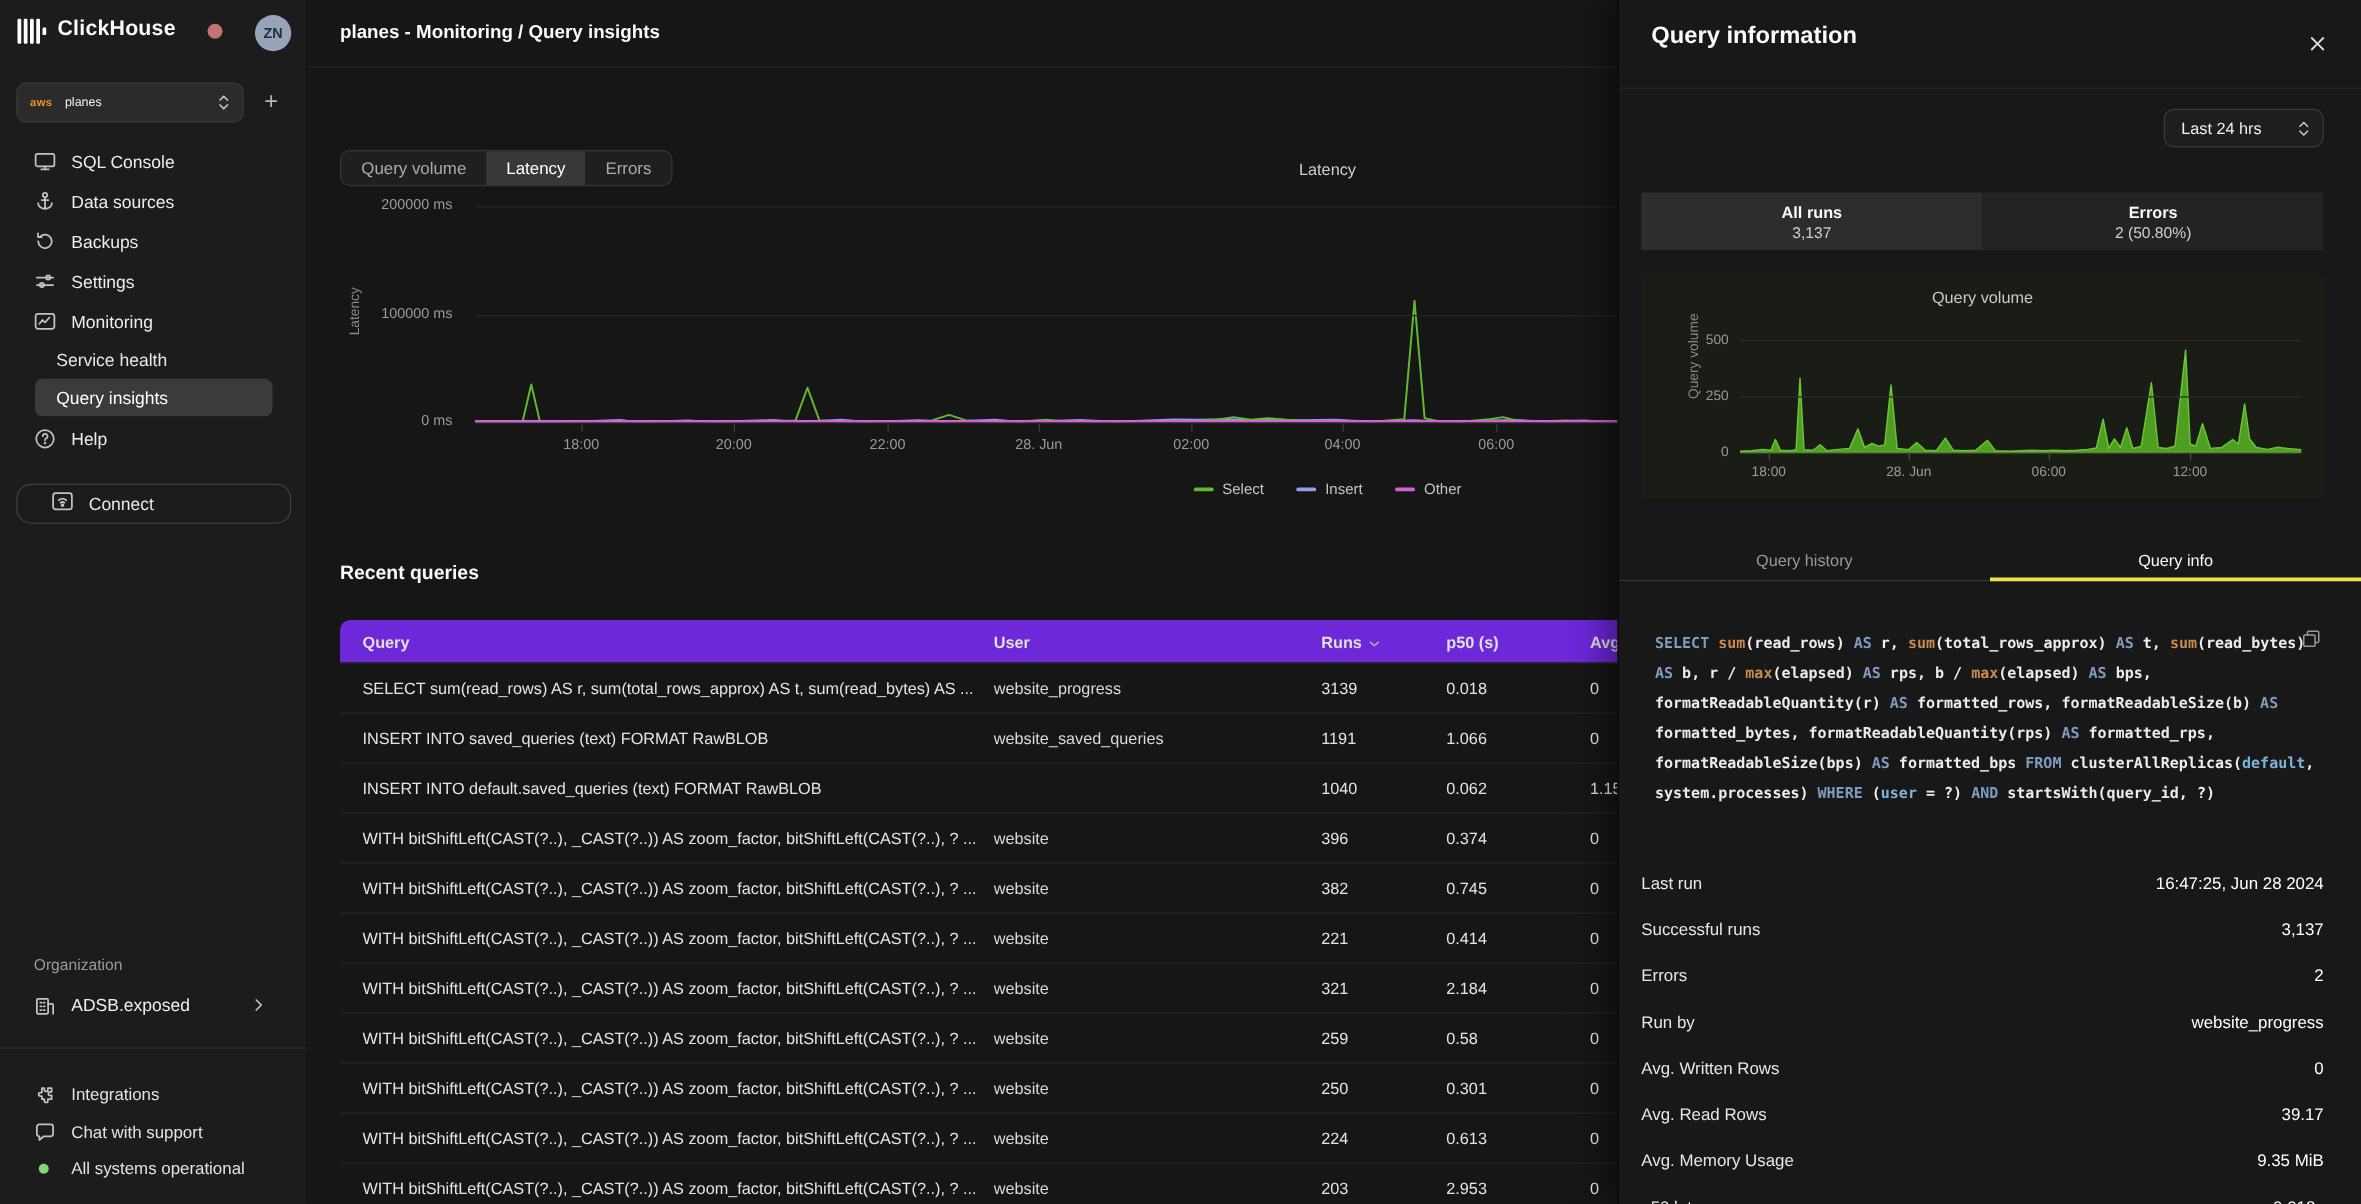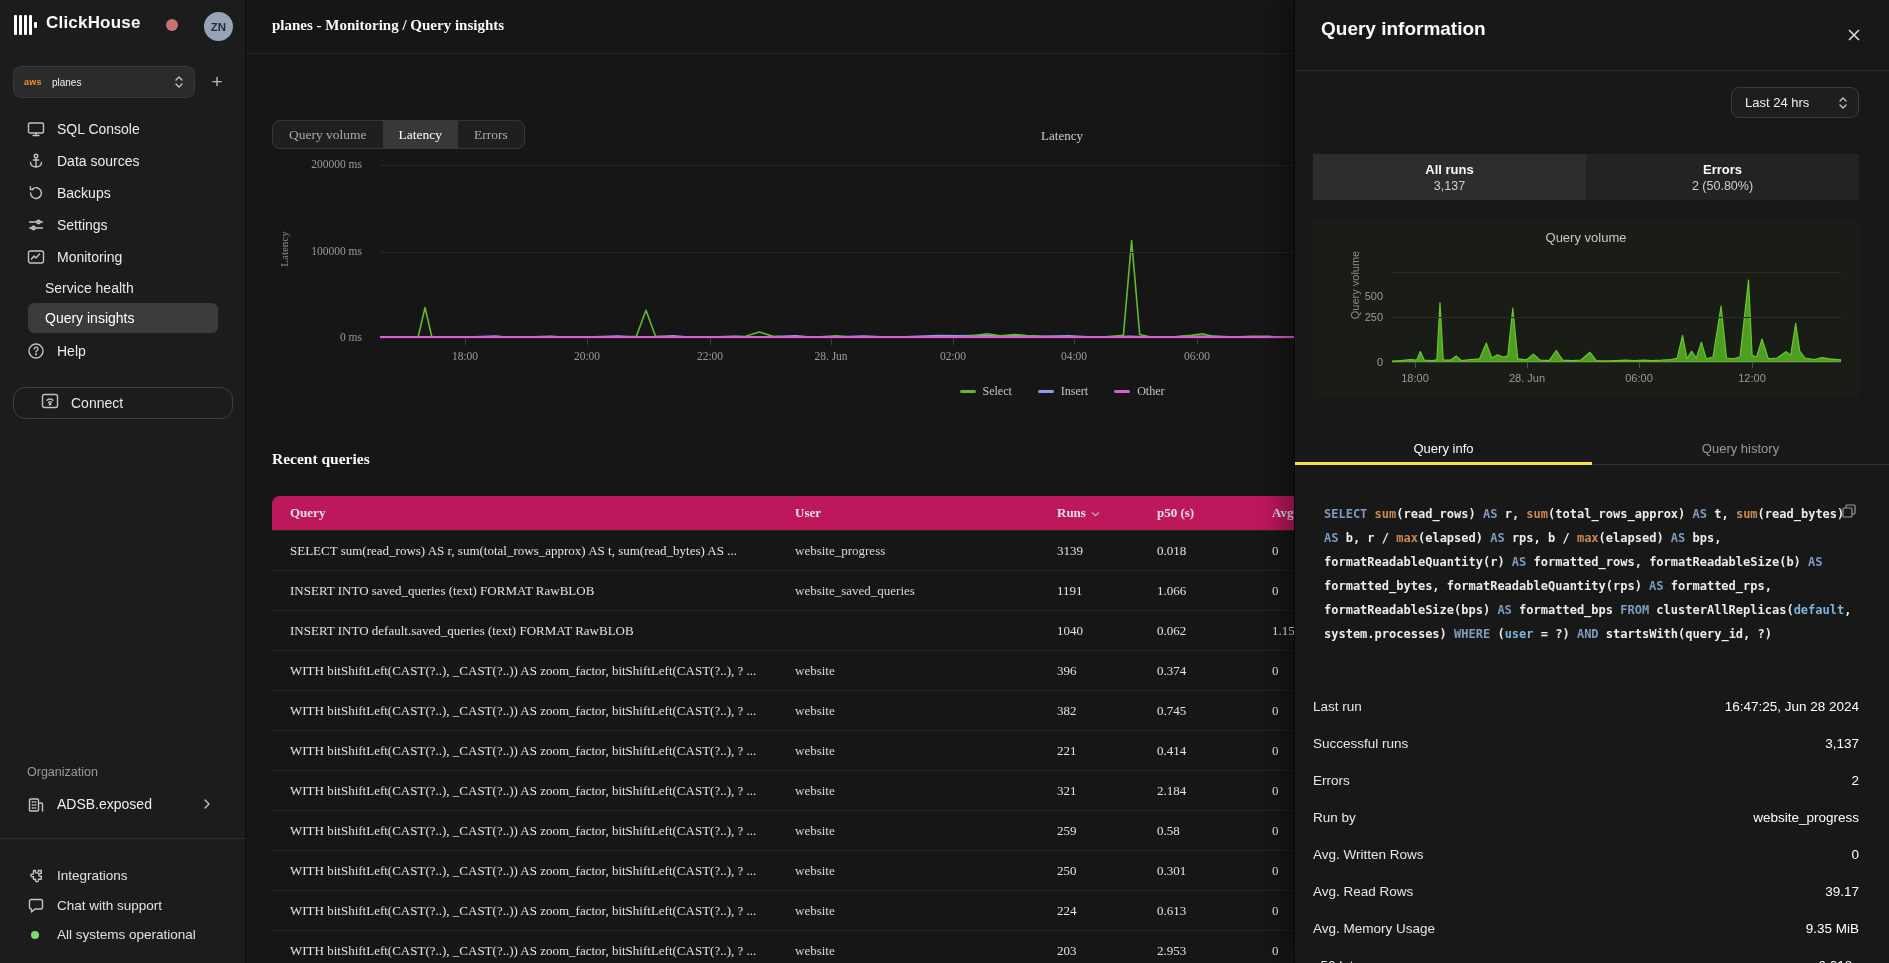--- a/index.html
+++ b/index.html
@@ -38,21 +38,21 @@
   .org-row .nicon { position:absolute; left:27px; top:6px; }
   .org-row .nlabel { position:absolute; left:57px; top:6px; font-size:14px; color:#f0f0f0; }
   .org-chev { position:absolute; left:200px; top:7px; }
   .side-divider { position:absolute; left:0; top:838px; width:246px; height:1px; background:#2c2c2c; }
   .foot-row { position:absolute; left:0; width:246px; height:28px; cursor:pointer; }
   .foot-row .nicon { position:absolute; left:27px; top:5px; width:18px; height:18px; }
   .foot-row .nlabel { position:absolute; left:57px; top:6px; font-size:13.5px; color:#e2e2e2; }
   .status-dot { position:absolute; left:31px; top:10px; width:8px; height:8px; border-radius:50%; background:#86d37a; }
 
   
-  #main { position:absolute; left:246px; top:0; width:1643px; height:723px; background:#161616;font-family:Liberation Serif, serif; }
+  #main { position:absolute; left:246px; top:0; width:1643px; height:723px; background:#161616; }
   #main-header { position:absolute; left:0; top:0; width:100%; height:54px; border-bottom:1px solid #242424; }
   #page-title { position:absolute; left:26px; top:17px; font-size:15px; font-weight:700; color:#fafafa; }
   .seg-tabs { position:absolute; left:26px; top:120px; height:29px; display:flex; background:#1f1f1f;
     border:1px solid #363636; border-radius:8px; overflow:hidden; }
   .seg-tab { padding:0 16px; display:flex; align-items:center; font-size:13.5px; color:#ababab; cursor:pointer; }
   .seg-tab.active { background:#383838; color:#ffffff; }
 
   
   #latency-layer { position:absolute; left:0; top:0; width:100%; height:440px; }
   #lat-title { position:absolute; left:134px; top:128px; width:1364px; text-align:center; font-size:13px; color:#cfcfcf; }
@@ -65,21 +65,21 @@
   #lat-svg { position:absolute; left:134px; top:164px; }
   #lat-legend { position:absolute; left:134px; top:384px; width:1364px; display:flex; justify-content:center; gap:26px; }
   .leg-item { display:flex; align-items:center; gap:7px; font-size:12px; color:#c4c4c4; cursor:pointer; }
   .leg-swatch { width:16px; height:3px; border-radius:2px; }
 
   
   #rq-title { position:absolute; left:26px; top:450px; font-size:15.5px; font-weight:700; color:#fafafa; }
   #rq-table { position:absolute; left:26px; top:496px; width:1082px; }
   .trow { display:grid; grid-template-columns:505px 262px 100px 115px 1fr; align-items:center;
     height:40px; padding-left:18px; border-top:1px solid #242424; font-size:13px; }
-  .trow-head { height:34px; background:#be185d; border-top:none; border-radius:8px 8px 0 0;
+  .trow-head { height:34px; background:#6d28d9; border-top:none; border-radius:8px 8px 0 0;
     font-weight:700; color:#e0e0e0; }
   .tcell-q { white-space:nowrap; overflow:hidden; color:#e4e4e4; padding-right:14px; }
   .tcell-u { color:#d9d9d9; }
   .tcell-n { color:#e4e4e4; }
   .sort-chev { display:inline-block; margin-left:5px; }
 
   
   #qpanel { position:fixed; right:0; top:0; bottom:0; width:595px; background:#181818; z-index:10;
     border-left:1px solid #060606; box-shadow:-10px 0 26px rgba(0,0,0,.4); }
   #qp-title { position:absolute; left:26px; top:18px; font-size:19px; font-weight:700; color:#fafafa; }
@@ -418,38 +418,38 @@
     </div>
   </div>
 
   <div id="qv-card">
     <div id="qv-title">Query volume</div>
     <div id="qv-ylabel" class="ylab-rot">Query volume</div>
     <svg id="qv-svg" width="449" height="91" viewBox="0 0 449 91">
         <path d="M0.0,89.1 L9.0,88.6 L18.0,87.5 L24.7,88.2 L28.3,79.6 L32.3,88.2 L40.4,88.6 L44.9,87.8 L48.0,30.6 L51.2,87.8 L58.4,88.2 L64.2,83.9 L69.6,88.6 L78.6,87.5 L87.6,86.8 L94.3,71.1 L99.7,86.0 L105.5,82.8 L110.9,85.0 L115.8,83.9 L120.8,36.0 L125.7,86.8 L134.7,87.8 L141.4,82.1 L148.2,88.2 L157.1,88.6 L164.3,78.5 L170.6,88.2 L179.6,88.6 L188.6,88.2 L198.0,80.3 L204.3,88.6 L215.5,88.9 L224.5,88.6 L233.5,88.2 L242.5,88.6 L251.4,88.2 L260.4,88.6 L269.4,88.2 L278.4,87.5 L285.1,86.4 L290.5,63.4 L295.0,86.8 L299.5,79.2 L304.4,86.0 L309.4,70.2 L314.3,86.8 L321.0,85.0 L329.1,34.2 L334.5,86.0 L341.2,86.8 L348.0,85.0 L356.5,8.1 L360.1,83.2 L364.6,85.0 L370.0,67.0 L376.3,86.8 L385.2,86.0 L394.2,79.6 L398.7,83.2 L403.7,51.3 L407.7,79.2 L413.1,86.0 L422.1,87.5 L430.1,85.7 L437.8,86.8 L449.0,87.8 L449,90 L0,90 Z" fill="#4e9e22" stroke="#6cc433" stroke-width="1.2" stroke-linejoin="round"></path>
       </svg>
   <div class="grid-h qv-grid" style="left: 79px; top: 53px; width: 449px;"></div>
-      <div class="ytick qv-ytick" style="left: 34px; top: 47px; width: 36px; margin-top: 24px;">500</div>
+      <div class="ytick qv-ytick" style="left: 34px; top: 47px; width: 36px;">500</div>
       <div class="grid-h qv-grid" style="left: 79px; top: 98px; width: 449px;"></div>
       <div class="ytick qv-ytick" style="left: 34px; top: 92px; width: 36px;">250</div>
       <div class="grid-h qv-base" style="left: 79px; top: 143px; width: 449px;"></div>
       <div class="ytick qv-ytick" style="left: 34px; top: 137px; width: 36px;">0</div>
       <div class="tickmark" style="left: 102px; top: 143px; background: rgb(74, 78, 64);"></div>
       <div class="xtick qv-xtick" style="left: 62px; top: 153px; position: absolute; width: 80px; text-align: center;">18:00</div>
       <div class="tickmark" style="left: 214px; top: 143px; background: rgb(74, 78, 64);"></div>
       <div class="xtick qv-xtick" style="left: 174px; top: 153px; position: absolute; width: 80px; text-align: center;">28. Jun</div>
       <div class="tickmark" style="left: 326px; top: 143px; background: rgb(74, 78, 64);"></div>
       <div class="xtick qv-xtick" style="left: 286px; top: 153px; position: absolute; width: 80px; text-align: center;">06:00</div>
       <div class="tickmark" style="left: 439px; top: 143px; background: rgb(74, 78, 64);"></div>
       <div class="xtick qv-xtick" style="left: 399px; top: 153px; position: absolute; width: 80px; text-align: center;">12:00</div>
     </div>
 
   <div id="qp-info-tabs">
+    <div class="info-tab">Query history</div>
     <div class="info-tab active">Query info</div>
-    <div class="info-tab">Query history</div>
   </div>
 
   <div id="sql-block">
       <div class="code-line"><span class="tok-kw">SELECT </span><span class="tok-fn">sum</span><span class="tok-pl">(read_rows) </span><span class="tok-kw">AS </span><span class="tok-pl">r, </span><span class="tok-fn">sum</span><span class="tok-pl">(total_rows_approx) </span><span class="tok-kw">AS </span><span class="tok-pl">t, </span><span class="tok-fn">sum</span><span class="tok-pl">(read_bytes)</span></div>
       <div class="code-line"><span class="tok-kw">AS </span><span class="tok-pl">b, r / </span><span class="tok-fn">max</span><span class="tok-pl">(elapsed) </span><span class="tok-kw">AS </span><span class="tok-pl">rps, b / </span><span class="tok-fn">max</span><span class="tok-pl">(elapsed) </span><span class="tok-kw">AS </span><span class="tok-pl">bps,</span></div>
       <div class="code-line"><span class="tok-pl">formatReadableQuantity(r) </span><span class="tok-kw">AS </span><span class="tok-pl">formatted_rows, formatReadableSize(b) </span><span class="tok-kw">AS</span></div>
       <div class="code-line"><span class="tok-pl">formatted_bytes, formatReadableQuantity(rps) </span><span class="tok-kw">AS </span><span class="tok-pl">formatted_rps,</span></div>
       <div class="code-line"><span class="tok-pl">formatReadableSize(bps) </span><span class="tok-kw">AS </span><span class="tok-pl">formatted_bps </span><span class="tok-kw">FROM </span><span class="tok-pl">clusterAllReplicas(</span><span class="tok-lit">default</span><span class="tok-pl">,</span></div>
       <div class="code-line"><span class="tok-pl">system.processes) </span><span class="tok-kw">WHERE </span><span class="tok-pl">(</span><span class="tok-lit">user</span><span class="tok-pl"> = ?) </span><span class="tok-kw">AND </span><span class="tok-pl">startsWith(query_id, ?)</span></div>
     </div>

